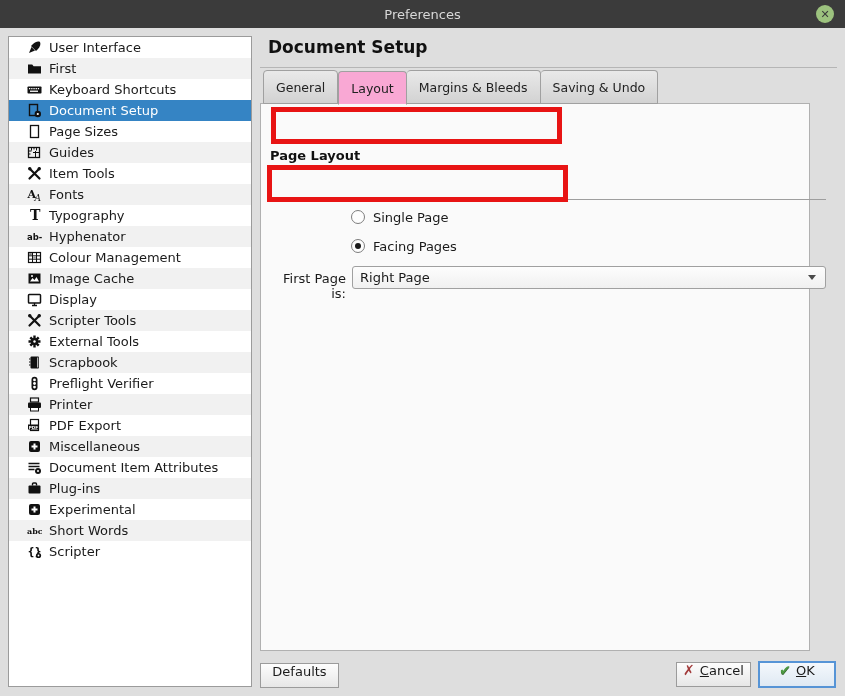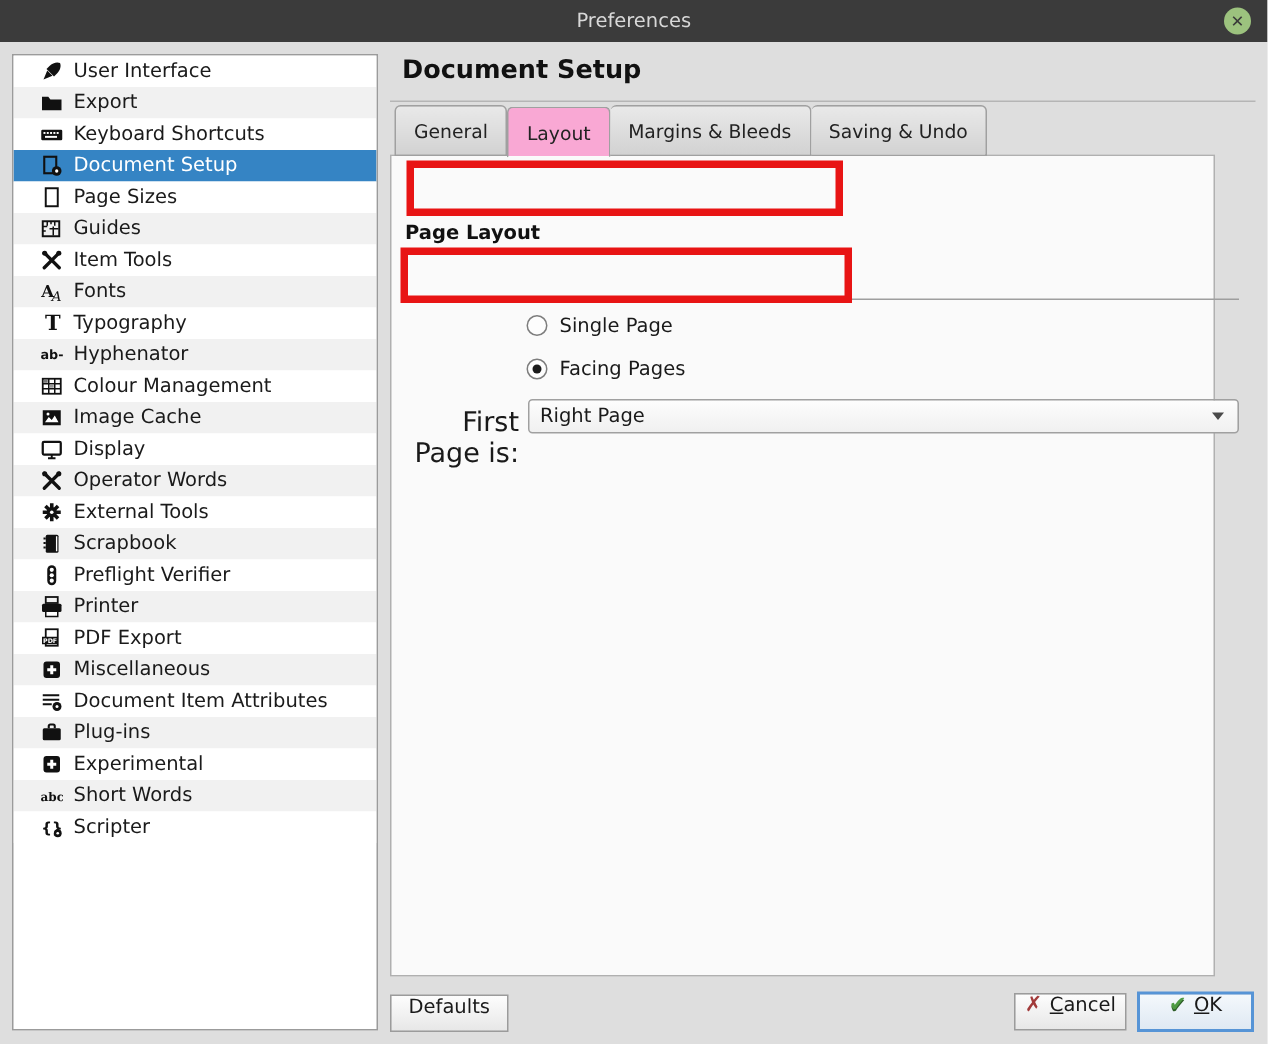--- a/index.html
+++ b/index.html
@@ -43,21 +43,21 @@
   .grouplabel{position:absolute;left:9px;top:44px;font-weight:bold;font-size:13px;color:#111;}
   .groupsep{position:absolute;left:9px;top:95px;width:556px;height:1px;background:#9e9e9e;z-index:2;}
   
   .radiorow{position:absolute;display:flex;align-items:center;height:16px;}
   .radiorow.r1{left:90px;top:105px;}
   .radiorow.r2{left:90px;top:134px;}
   .radio{width:14px;height:14px;border-radius:50%;border:1px solid #7d7d7d;background:#fdfdfd;margin-right:8px;position:relative;flex:0 0 14px;}
   .radio.sel::after{content:"";position:absolute;left:3px;top:3px;width:6px;height:6px;border-radius:50%;background:#1a1a1a;}
   .radiolabel{font-size:13px;color:#1a1a1a;}
   
-  .fplabel{position:absolute;left:7px;top:167px;width:78px;text-align:right;font-size:18px;color:#1a1a1a;}
+  .fplabel{position:absolute;left:7px;top:167px;width:78px;text-align:right;font-size:13px;color:#1a1a1a;}
   .dropdown{position:absolute;left:91px;top:162px;width:474px;height:23px;border:1px solid #a0a0a0;border-radius:3px;
             background:linear-gradient(#fdfdfd,#f0f0f0);display:flex;align-items:center;}
   .ddvalue{flex:1;padding-left:7px;font-size:13px;color:#1a1a1a;}
   .ddarrow{width:26px;display:flex;align-items:center;justify-content:center;}
   .tri{width:0;height:0;border-left:4px solid transparent;border-right:4px solid transparent;border-top:5px solid #4a4a4a;}
   
   .btn{position:absolute;height:25px;border:1px solid #9b9b9b;border-radius:0;background:linear-gradient(#fdfdfd,#e7e7e7);
        display:flex;align-items:flex-start;justify-content:center;font-size:13px;color:#1a1a1a;gap:5px;}
   .btn-defaults{left:260px;top:663px;width:79px;}
   .btn-cancel{left:676px;top:662px;width:75px;}
@@ -87,21 +87,21 @@
         </svg>
       </span>
     <span class="lbl">User Interface</span>
   </div>
   <div class="row">
     <span class="ic">
         <svg width="15" height="15" viewBox="0 0 15 15">
           <path d="M1 3.5h4.2l1.4 1.8H14v7.2H1Z" fill="#111"></path>
         </svg>
       </span>
-    <span class="lbl">Export</span>
+    <span class="lbl">First</span>
   </div>
   <div class="row">
     <span class="ic">
         <svg width="15" height="15" viewBox="0 0 15 15">
           <rect x="0.5" y="4.5" width="14" height="7" rx="0.8" fill="#111"></rect>
           <g fill="#fff">
             <rect x="2" y="6" width="1.3" height="1.3"></rect>
             <rect x="4.2" y="6" width="1.3" height="1.3"></rect>
             <rect x="6.4" y="6" width="1.3" height="1.3"></rect>
             <rect x="8.6" y="6" width="1.3" height="1.3"></rect>
@@ -205,21 +205,21 @@
     <span class="lbl">Display</span>
   </div>
   <div class="row">
     <span class="ic">
         <svg width="15" height="15" viewBox="0 0 15 15">
           <path d="M2.5 2.5 12.5 12.5M12.5 2.5 2.5 12.5" stroke="#111" stroke-width="2.2" stroke-linecap="round"></path>
           <circle cx="2.8" cy="2.8" r="1.7" fill="#111"></circle>
           <circle cx="12.2" cy="2.8" r="1.7" fill="#111"></circle>
         </svg>
       </span>
-    <span class="lbl">Operator Words</span>
+    <span class="lbl">Scripter Tools</span>
   </div>
   <div class="row">
     <span class="ic">
         <svg width="15" height="15" viewBox="0 0 15 15">
           <path d="M7.5 1.5v12M1.5 7.5h12M3.3 3.3l8.4 8.4M11.7 3.3 3.3 11.7" stroke="#111" stroke-width="2.4"></path>
           <circle cx="7.5" cy="7.5" r="3.4" fill="#111"></circle>
           <circle cx="7.5" cy="7.5" r="1.2" fill="#fff"></circle>
         </svg>
       </span>
     <span class="lbl">External Tools</span>

